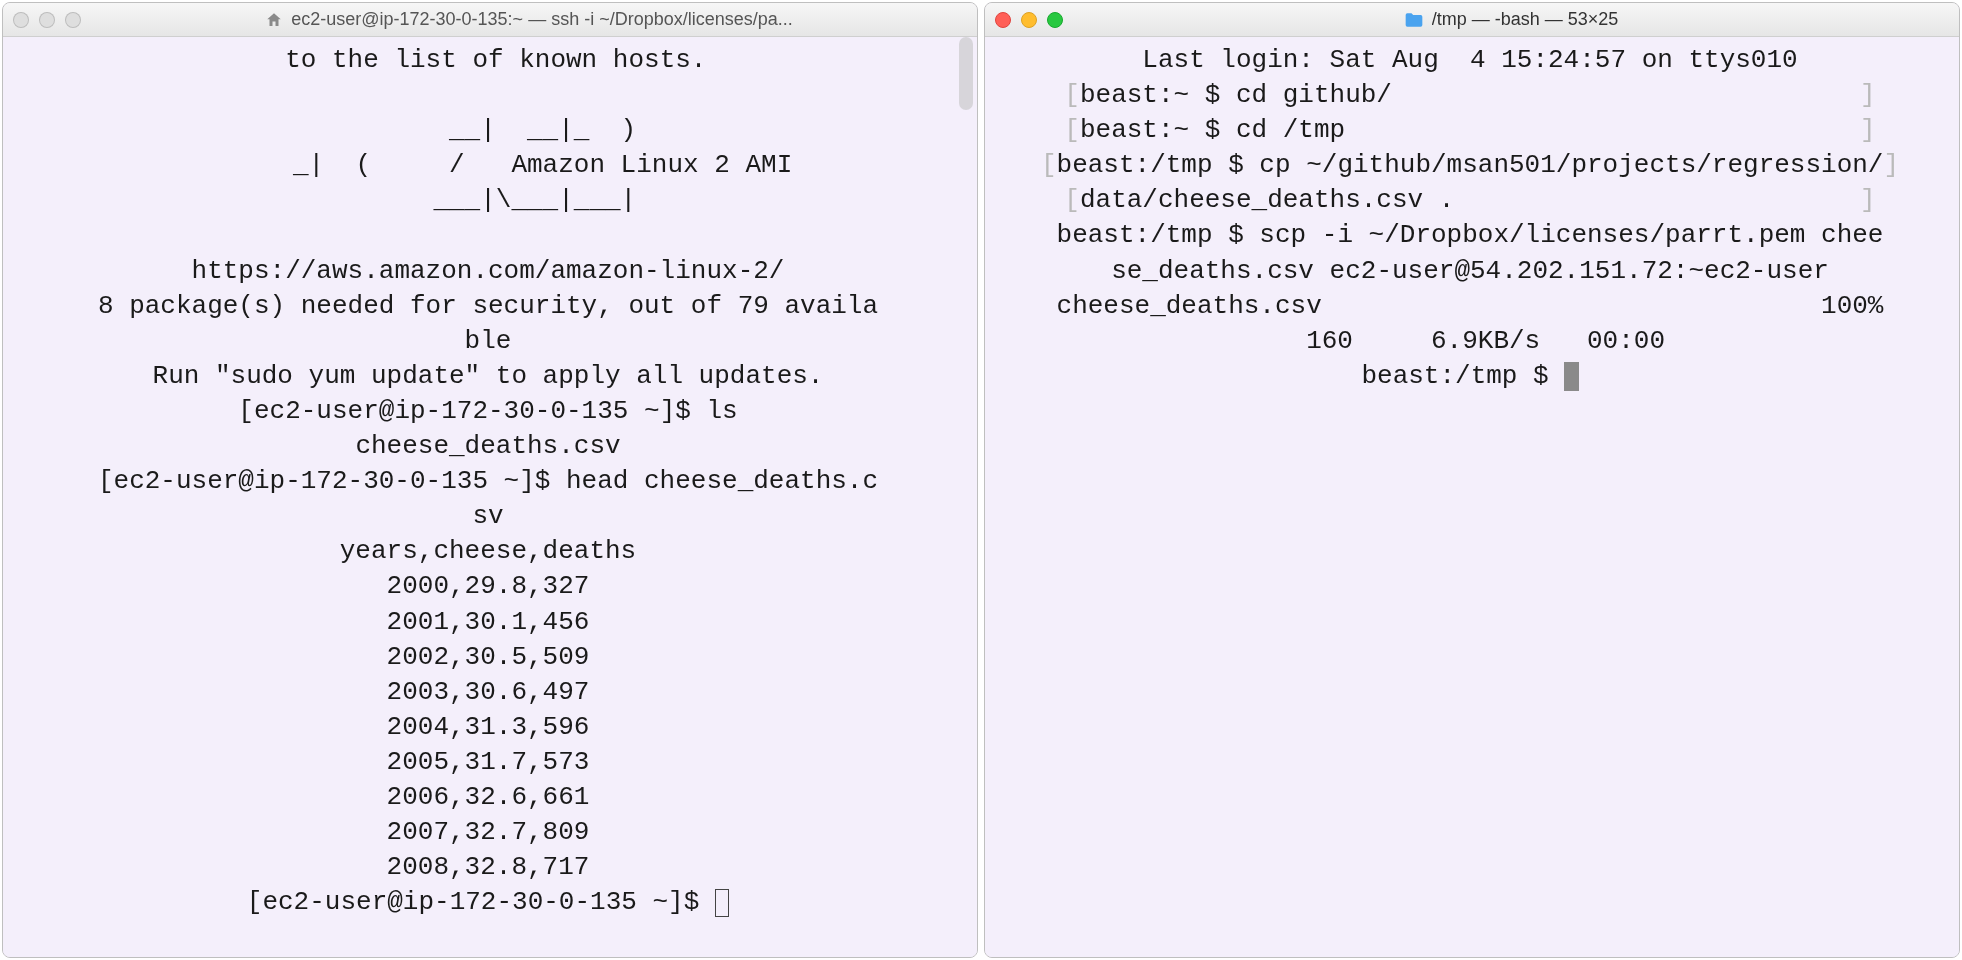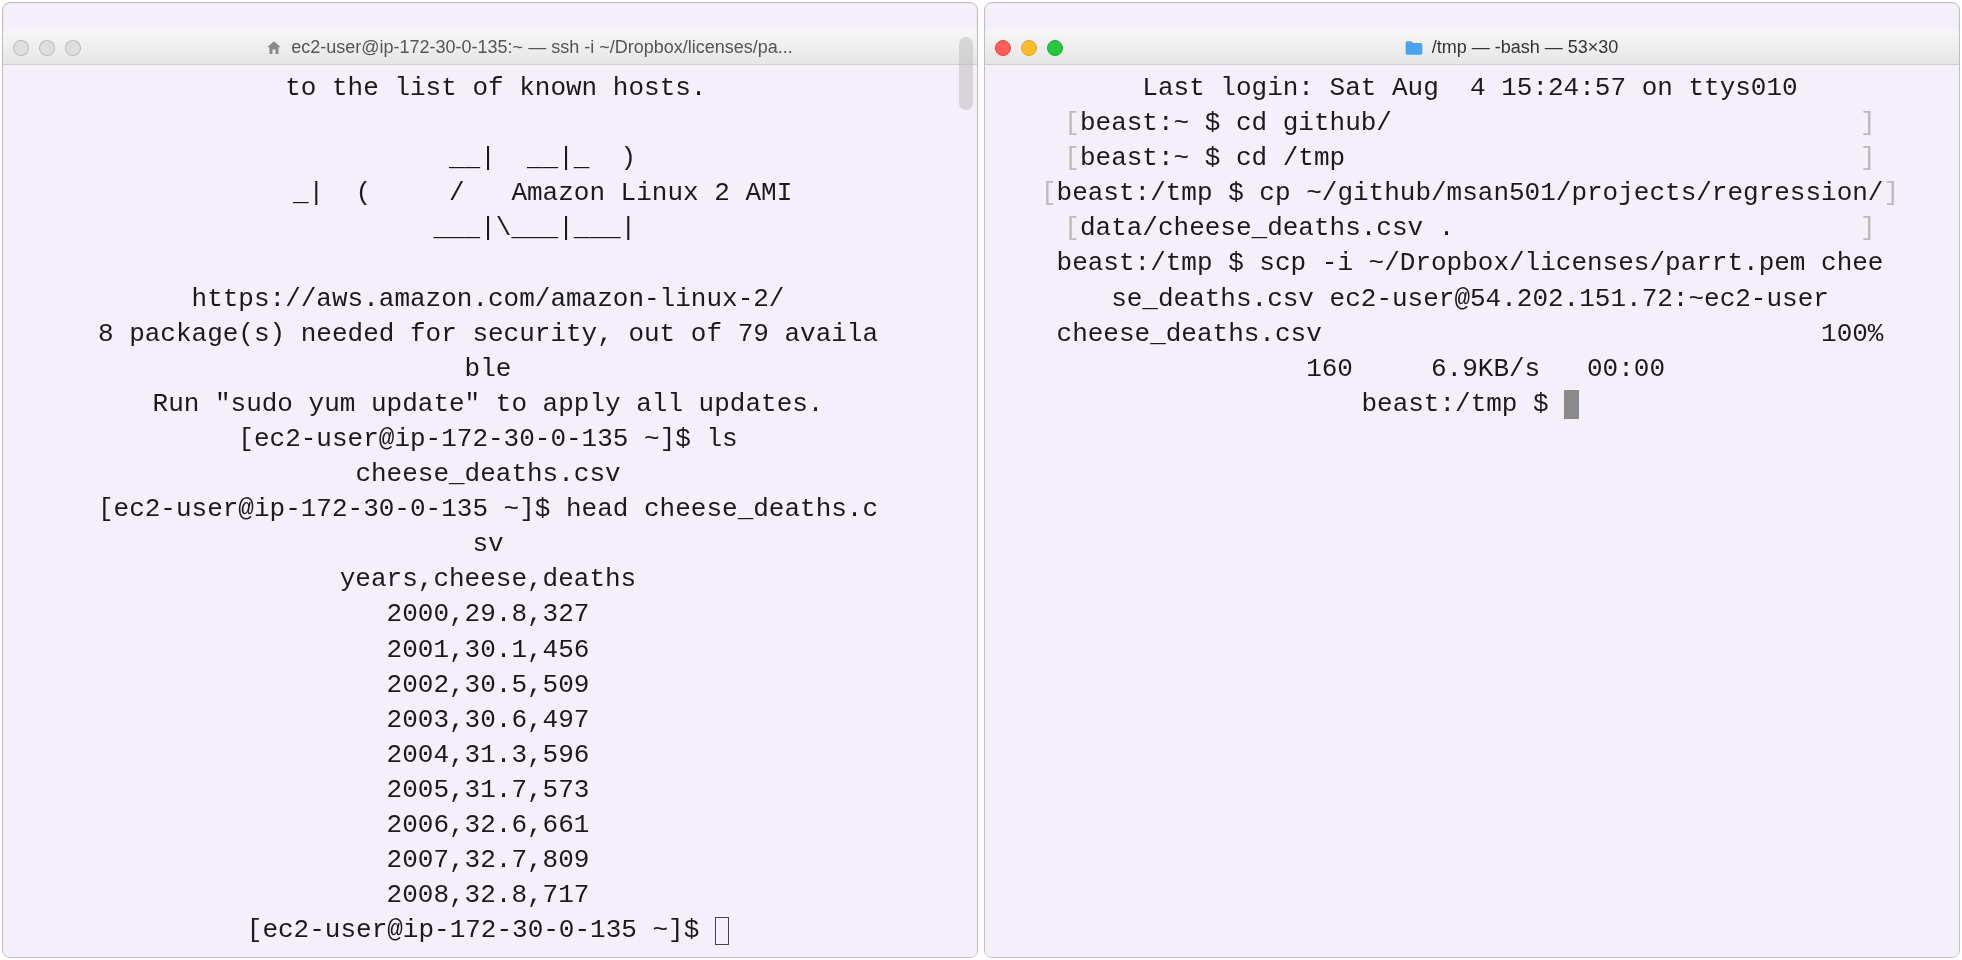--- a/index.html
+++ b/index.html
@@ -32,21 +32,20 @@
     height: 34px;
     background: linear-gradient(#f6f6f6,#e6e6e6);
     border-bottom: 1px solid #cfcfcf;
     display: flex;
     align-items: center;
     padding: 0 10px;
     gap: 10px;
     font-family: -apple-system, "Helvetica Neue", Arial, sans-serif;
     font-size: 18px;
     color: #666;
-    margin-top: 28px;
   }
   .traffic {
     display: flex;
     gap: 10px;
   }
   .dot {
     width: 16px; height: 16px; border-radius: 50%;
     border: 1px solid rgba(0,0,0,0.15);
   }
   .dot-close-inactive { background:#dedede; }
@@ -169,21 +168,21 @@
         <div class="dot dot-close-active"></div>
         <div class="dot dot-min-active"></div>
         <div class="dot dot-max-active"></div>
       </div>
       <div class="titlecenter">
         <span class="folder-icon">
           <svg width="20" height="18" viewBox="0 0 24 20">
               <path fill="#4aa3ef" d="M2 4a2 2 0 0 1 2-2h5l2 2h9a2 2 0 0 1 2 2v10a2 2 0 0 1-2 2H4a2 2 0 0 1-2-2z"></path>
             </svg>
         </span>
-        <span class="txt">/tmp — -bash — 53×30</span>
+        <span class="txt">/tmp — -bash — 53×25</span>
       </div>
     </div>
     <div class="term-body" id="right-body"><div><span>Last login: Sat Aug  4 15:24:57 on ttys010</span></div><div><span class="dim-bracket">[</span><span>beast:~ $ cd github/</span><span class="dim-bracket">                              ]</span></div><div><span class="dim-bracket">[</span><span>beast:~ $ cd /tmp</span><span class="dim-bracket">                                 ]</span></div><div><span class="dim-bracket">[</span><span>beast:/tmp $ cp ~/github/msan501/projects/regression/</span><span class="dim-bracket">]</span></div><div><span class="dim-bracket">[</span><span>data/cheese_deaths.csv .</span><span class="dim-bracket">                          ]</span></div><div><span>beast:/tmp $ scp -i ~/Dropbox/licenses/parrt.pem chee</span></div><div><span>se_deaths.csv ec2-user@54.202.151.72:~ec2-user</span></div><div><span>cheese_deaths.csv                                100%</span></div><div><span>  160     6.9KB/s   00:00</span></div><div><span>beast:/tmp $ </span><span class="cursor-solid"></span></div></div>
     <div class="scrollbar">
       <div class="thumb" id="right-thumb" style="top: 0%; height: 100%; opacity: 0;"></div>
     </div>
   </div>
 
 </div>
 

